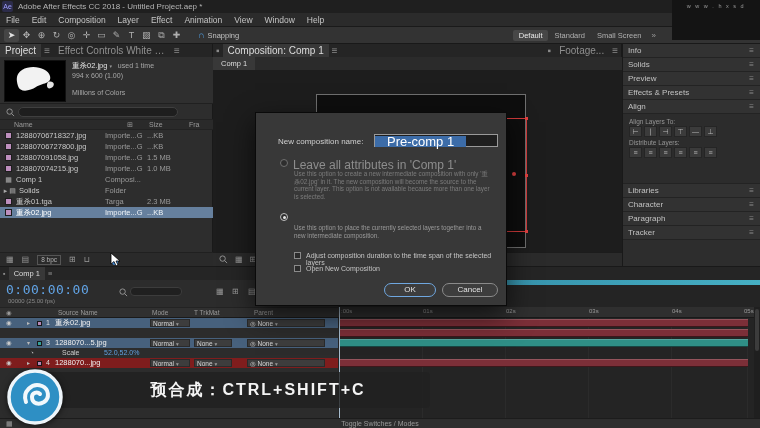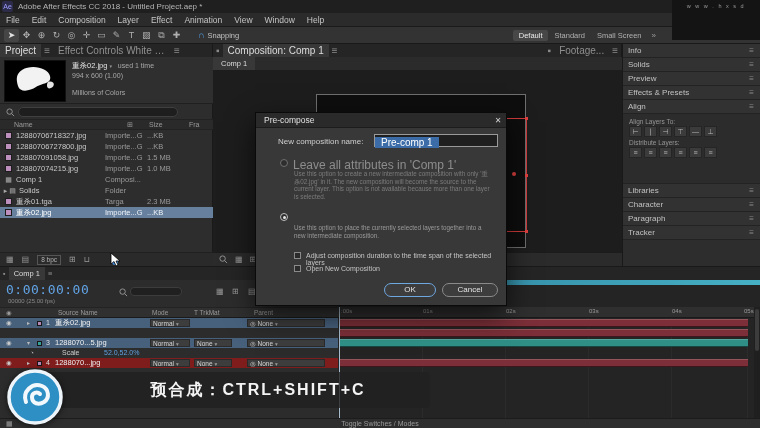--- a/index.html
+++ b/index.html
@@ -75,21 +75,21 @@
   .alabel{font-size:6.5px;color:#969696;margin:2px 0 1px;}
   .arow{display:flex;gap:2px;}
   .abtn{width:13px;height:11px;background:#3b3b3b;border:1px solid #252525;color:#b8b8b8;font-size:7px;line-height:10px;text-align:center;}
 
   
   #dialog{position:absolute;left:255px;top:112px;width:252px;height:194px;background:#383838;border:1px solid #0a0a0a;box-shadow:0 10px 26px rgba(0,0,0,.65);z-index:40;}
   #dtitle{height:15px;background:#2a2a2a;border-bottom:1px solid #1c1c1c;font-size:8.5px;line-height:15px;color:#e0e0e0;padding-left:8px;position:relative;}
   #dclose{position:absolute;right:0;top:0;width:16px;height:15px;text-align:center;color:#cfcfcf;font-size:8px;line-height:15px;}
   .dlabel{position:absolute;font-size:8px;color:#cfcfcf;}
   #dinput{position:absolute;left:118px;top:21px;width:124px;height:13px;background:#1f1f1f;border:1px solid #9a9a9a;line-height:11px;}
-  #dinput .selected{display:inline-block;background:#3c6ca8;color:#fff;font-size:10px;padding:0 6px;height:11px;line-height:11px;}
+  #dinput .selected{display:inline-block;background:#3c6ca8;color:#fff;font-size:13px;padding:0 12px;height:11px;line-height:11px;}
   .radio{position:absolute;width:8px;height:8px;border-radius:50%;border:1px solid #6f6f6f;background:#2e2e2e;}
   .radio.on{border-color:#c0c0c0;}
   .radio.on::after{content:"";position:absolute;left:1.5px;top:1.5px;width:3.5px;height:3.5px;border-radius:50%;background:#e8e8e8;}
   .ropt{position:absolute;font-size:12px;}
   .rdesc{position:absolute;font-size:6.3px;line-height:7.6px;color:#7c7c7c;width:198px;}
   .cbx{position:absolute;width:7px;height:7px;border:1px solid #8a8a8a;background:#2b2b2b;}
   .cbl{position:absolute;font-size:7px;color:#c4c4c4;}
   .dbtn{position:absolute;height:14px;border-radius:7px;font-size:8px;line-height:12px;text-align:center;color:#e2e2e2;border:1px solid #8a8a8a;background:#3d3d3d;}
   #okbtn{left:128px;top:170px;width:52px;border-color:#6fa7e0;}
   #cancelbtn{left:186px;top:170px;width:56px;}
@@ -436,24 +436,20 @@
       </div>
   </div>
 </div>
 
 <div id="statusbar">
   <span class="lg ic">▦</span>
   <span>Toggle Switches / Modes</span>
 </div>
 
 <div id="dialog">
-  <div id="dtitle">
-    <span>Pre-compose</span>
-    <span id="dclose">✕</span>
-  </div>
   <span class="dlabel" style="left:22px;top:24px">New composition name:</span>
   <div id="dinput">
     <span class="selected">Pre-comp 1</span>
   </div>
   <span class="radio" style="left:24px;top:46px"></span>
   <span class="ropt" style="left:37px;top:45px;color:#8d8d8d">Leave all attributes in 'Comp 1'</span>
   <span class="rdesc" style="left:38px;top:57px">Use this option to create a new intermediate composition with only '重杀02.jpg' in it. The new composition will become the source to the current layer. This option is not available because more than one layer is selected.</span>
   <span class="radio on" style="left:24px;top:100px"></span>
   <span class="rdesc" style="left:38px;top:111px;color:#9a9a9a">Use this option to place the currently selected layers together into a new intermediate composition.</span>
   <span class="cbx" style="left:38px;top:139px"></span>

